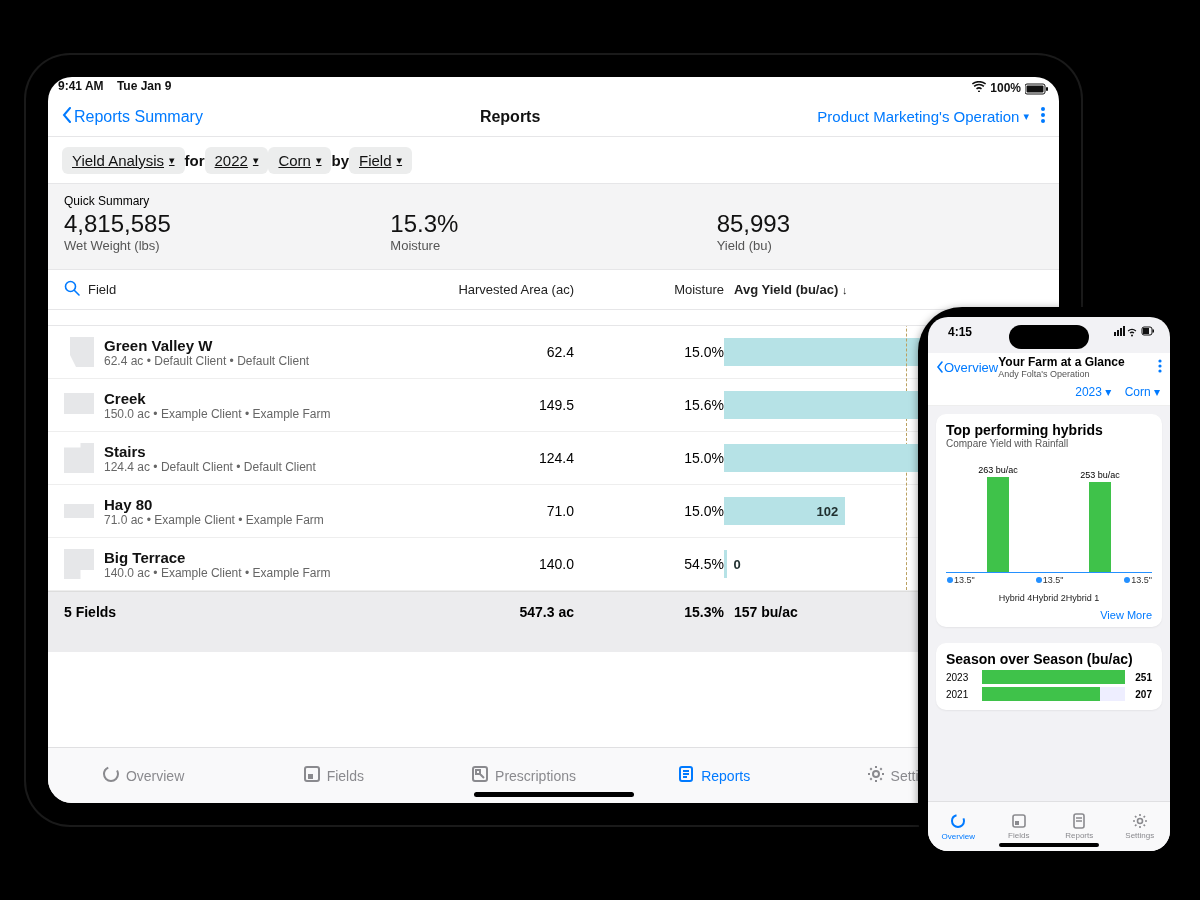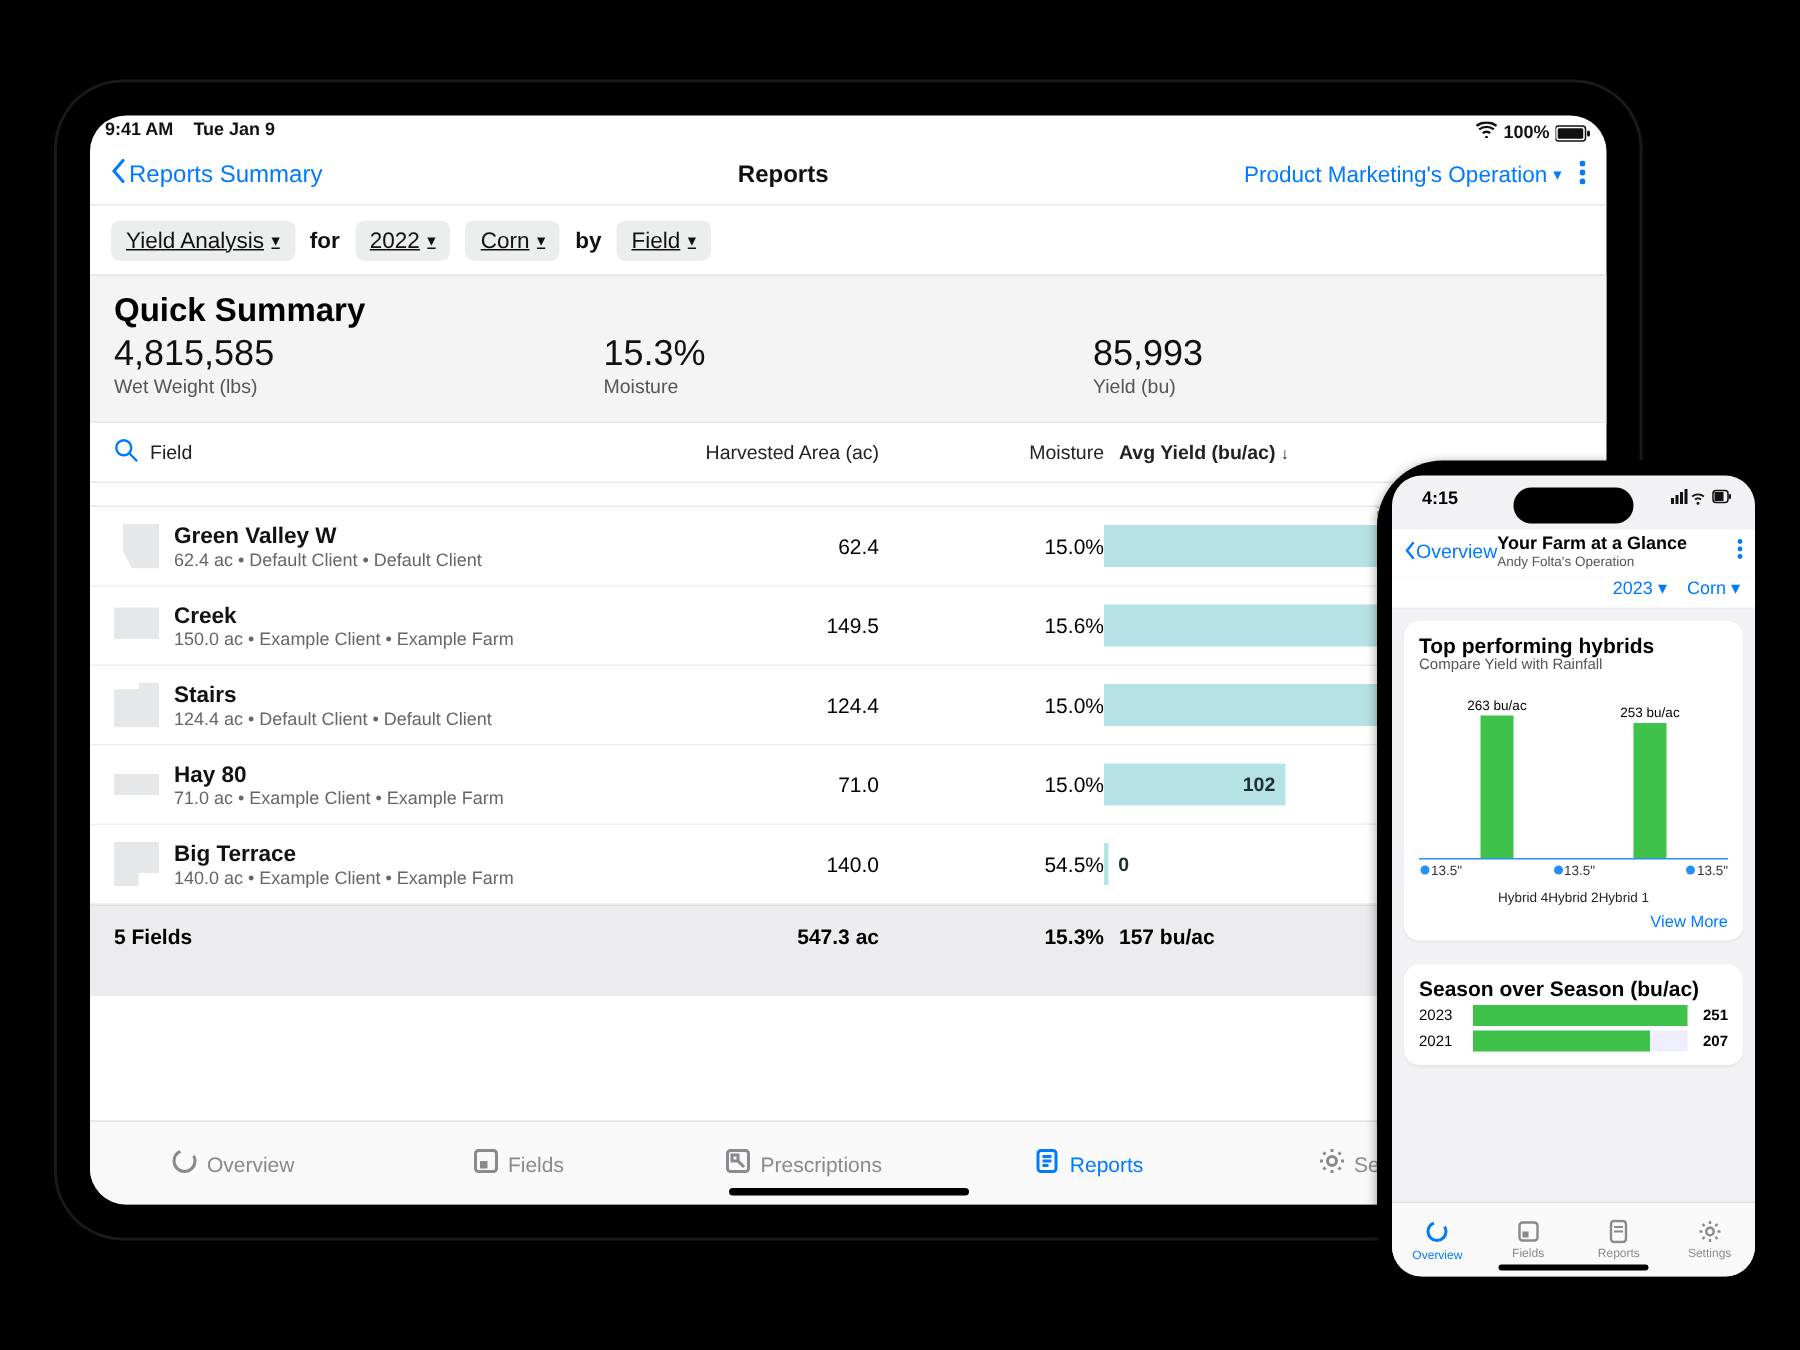--- a/index.html
+++ b/index.html
@@ -7,21 +7,21 @@
     width: 1200px; height: 900px;
     background: #000;
     font-family: -apple-system, "Helvetica Neue", Arial, sans-serif;
     position: relative;
     overflow: hidden;
   }
 
   
   .ipad {
     position: absolute;
-    left: 38px; top: 55px;
+    left: 26px; top: 55px;
     width: 1055px; height: 770px;
     background: #000;
     border-radius: 44px;
     padding: 22px;
     box-shadow: 0 0 0 2px #1a1a1a;
   }
   .ipad-screen {
     width: 100%; height: 100%;
     background: #fff;
     border-radius: 24px;
@@ -43,37 +43,37 @@
     height: 40px; display:flex; align-items:center;
     padding: 0 14px; border-bottom:1px solid #e6e6e8;
   }
   .nav-back { display:flex; align-items:center; gap:2px; color:#007aff; font-size:16px; cursor:pointer;}
   .nav-title { flex:1; text-align:center; font-weight:600; font-size:16px; color:#111; }
   .nav-right { display:flex; align-items:center; gap:12px; color:#007aff; font-size:15px;}
   .nav-org { display:flex; align-items:center; gap:4px; cursor:pointer;}
   .more-icon { cursor:pointer; }
 
   .filters {
-    height: 46px; display:flex; align-items:center; gap:10px;
+    height: 46px; display:flex; align-items:center; gap:0;
     padding: 0 14px; font-size:15px; color:#111;
   }
   .chip {
     background:#eceded; border-radius:6px; padding:5px 10px;
     display:inline-flex; align-items:center; gap:5px;
     font-weight:500; text-decoration:underline; cursor:pointer;
   }
   .chip .chev { text-decoration:none; }
   .word { font-weight:700; }
 
   .summary {
     background:#f4f4f5; padding:10px 16px 16px 16px;
     border-top:1px solid #e6e6e8;
     border-bottom:1px solid #e6e6e8;
   }
-  .summary h3 { font-size:22px; font-weight:700; margin-bottom:2px;}
+  .summary h3 { font-size:12px; font-weight:400; margin-bottom:2px;}
   .summary-row { display:flex; }
   .stat { flex:1; }
   .stat .val { font-size:24px; font-weight:400; color:#111;}
   .stat .lab { font-size:13px; color:#555; }
 
   .table-head {
     display:flex; padding:10px 16px; font-size:13px; color:#222;
     border-bottom:1px solid #e6e6e8;
     align-items:center;
   }

